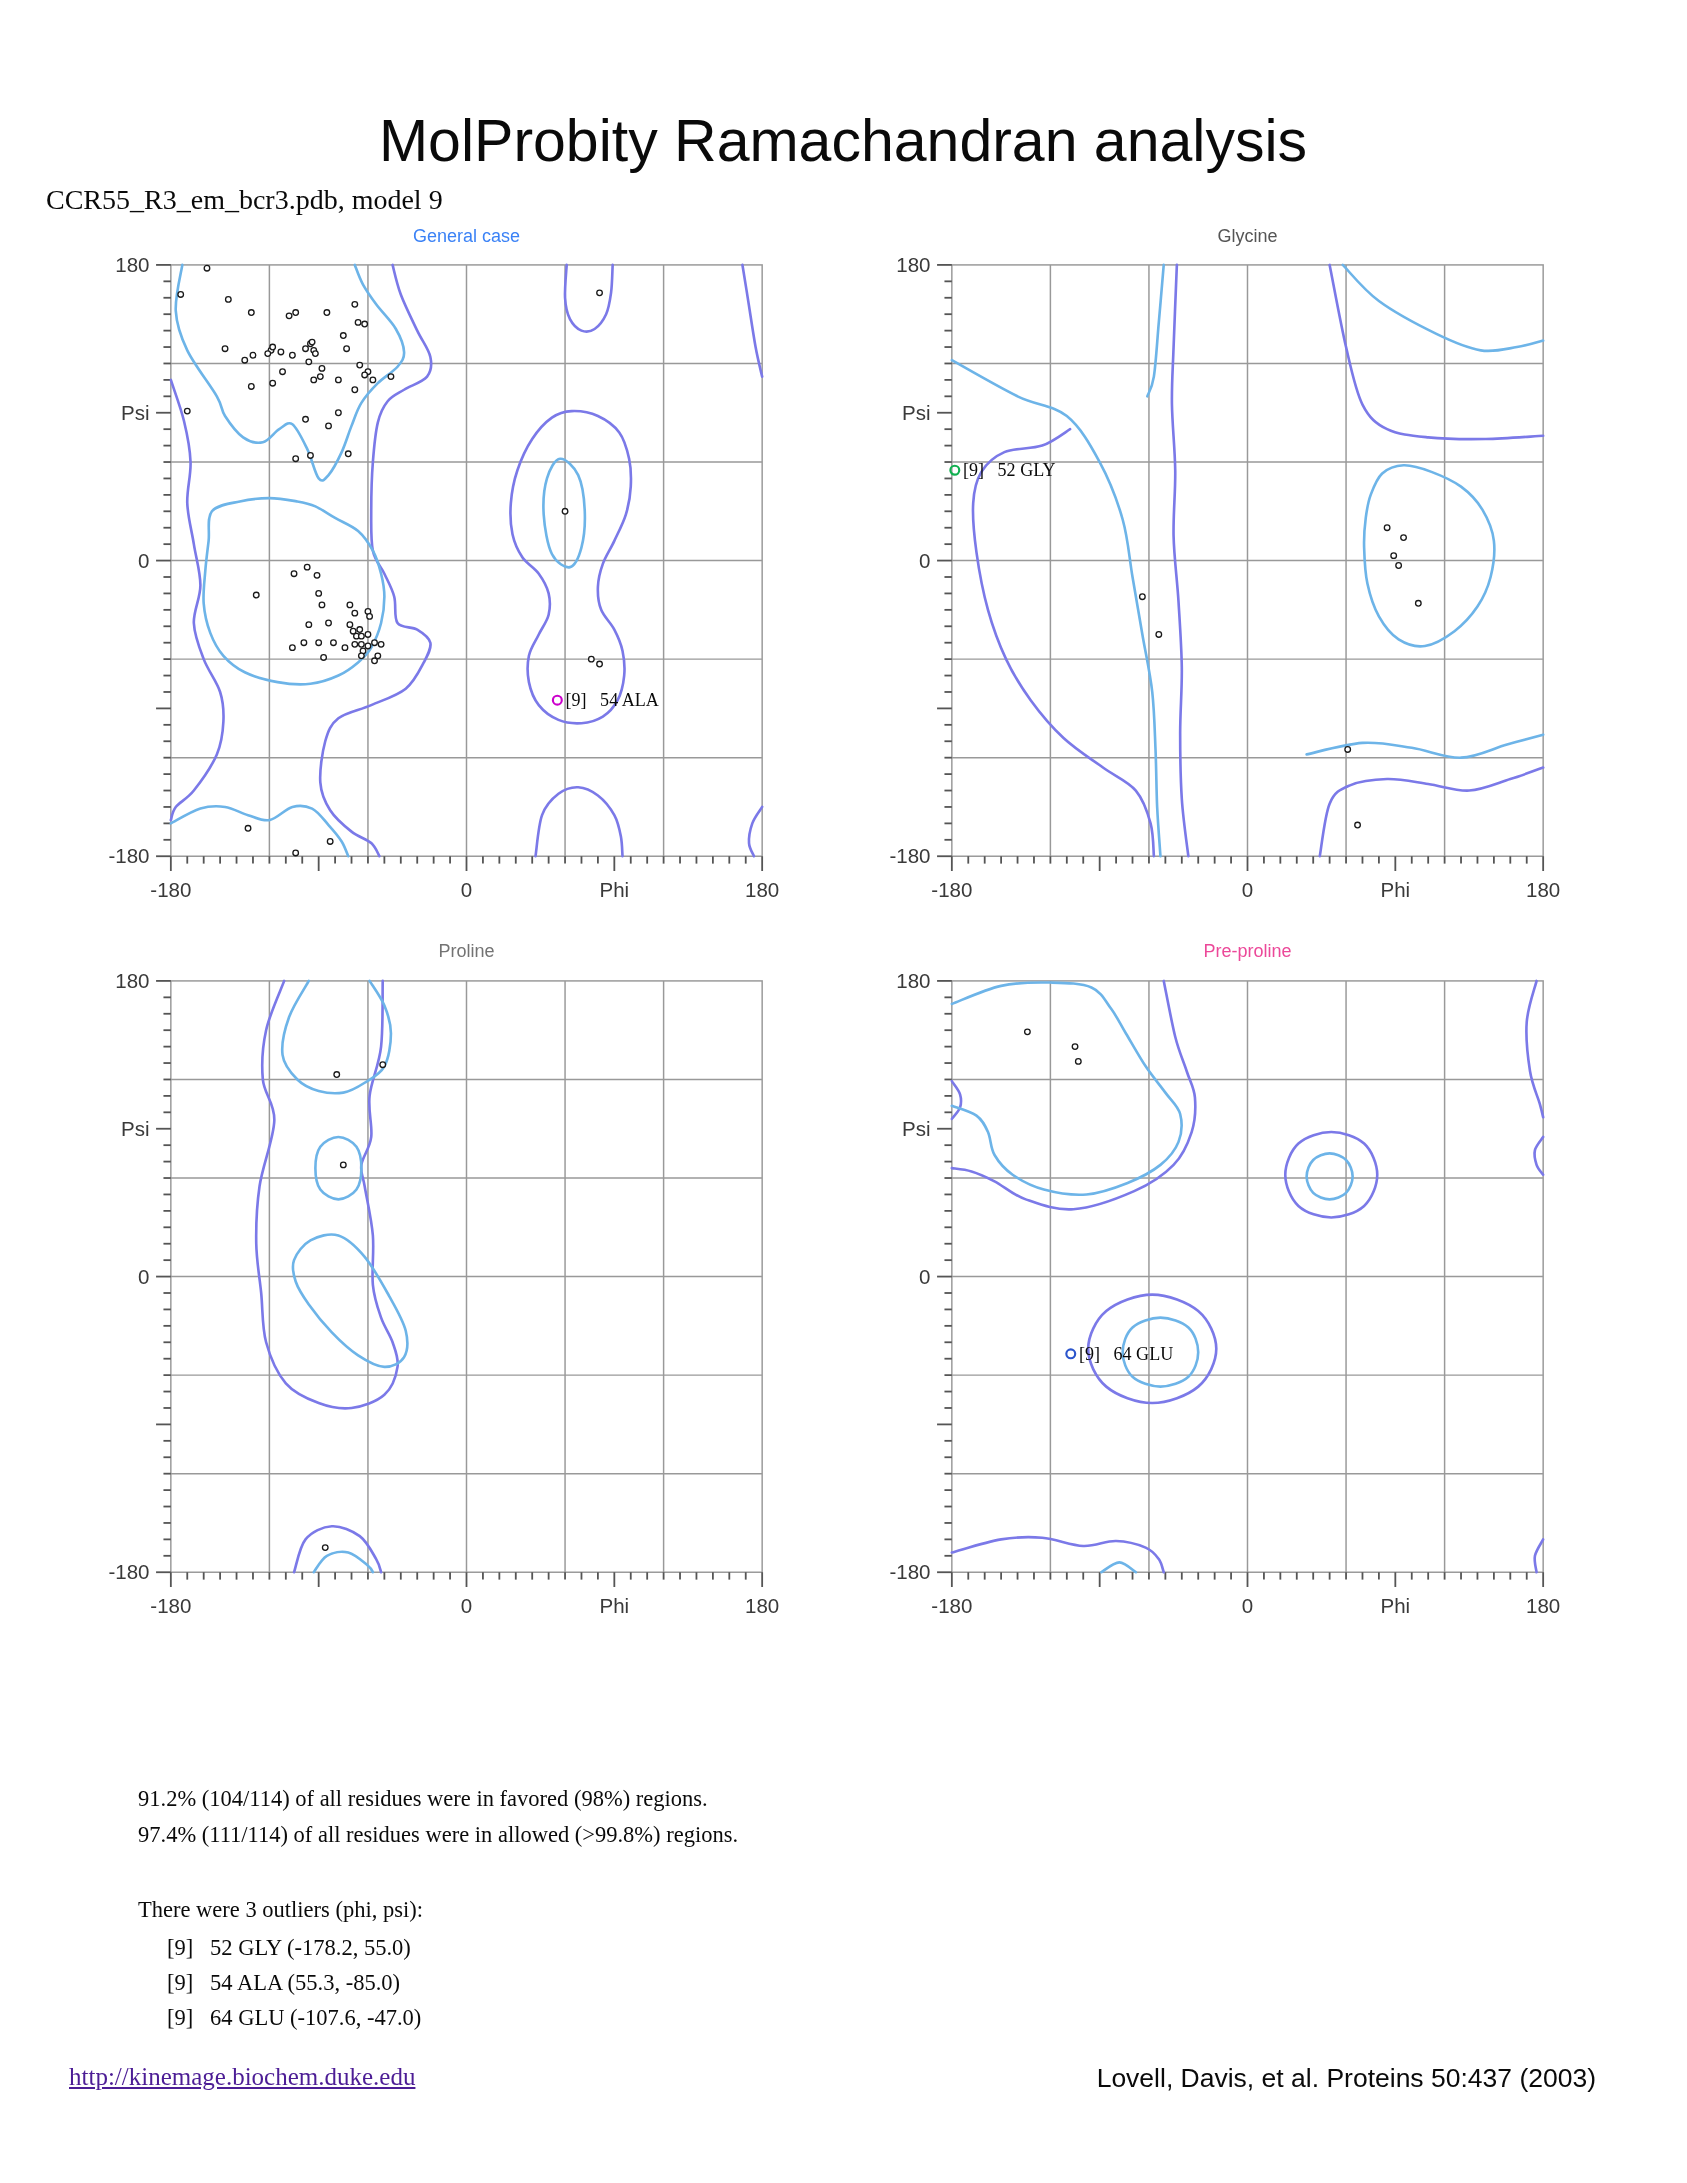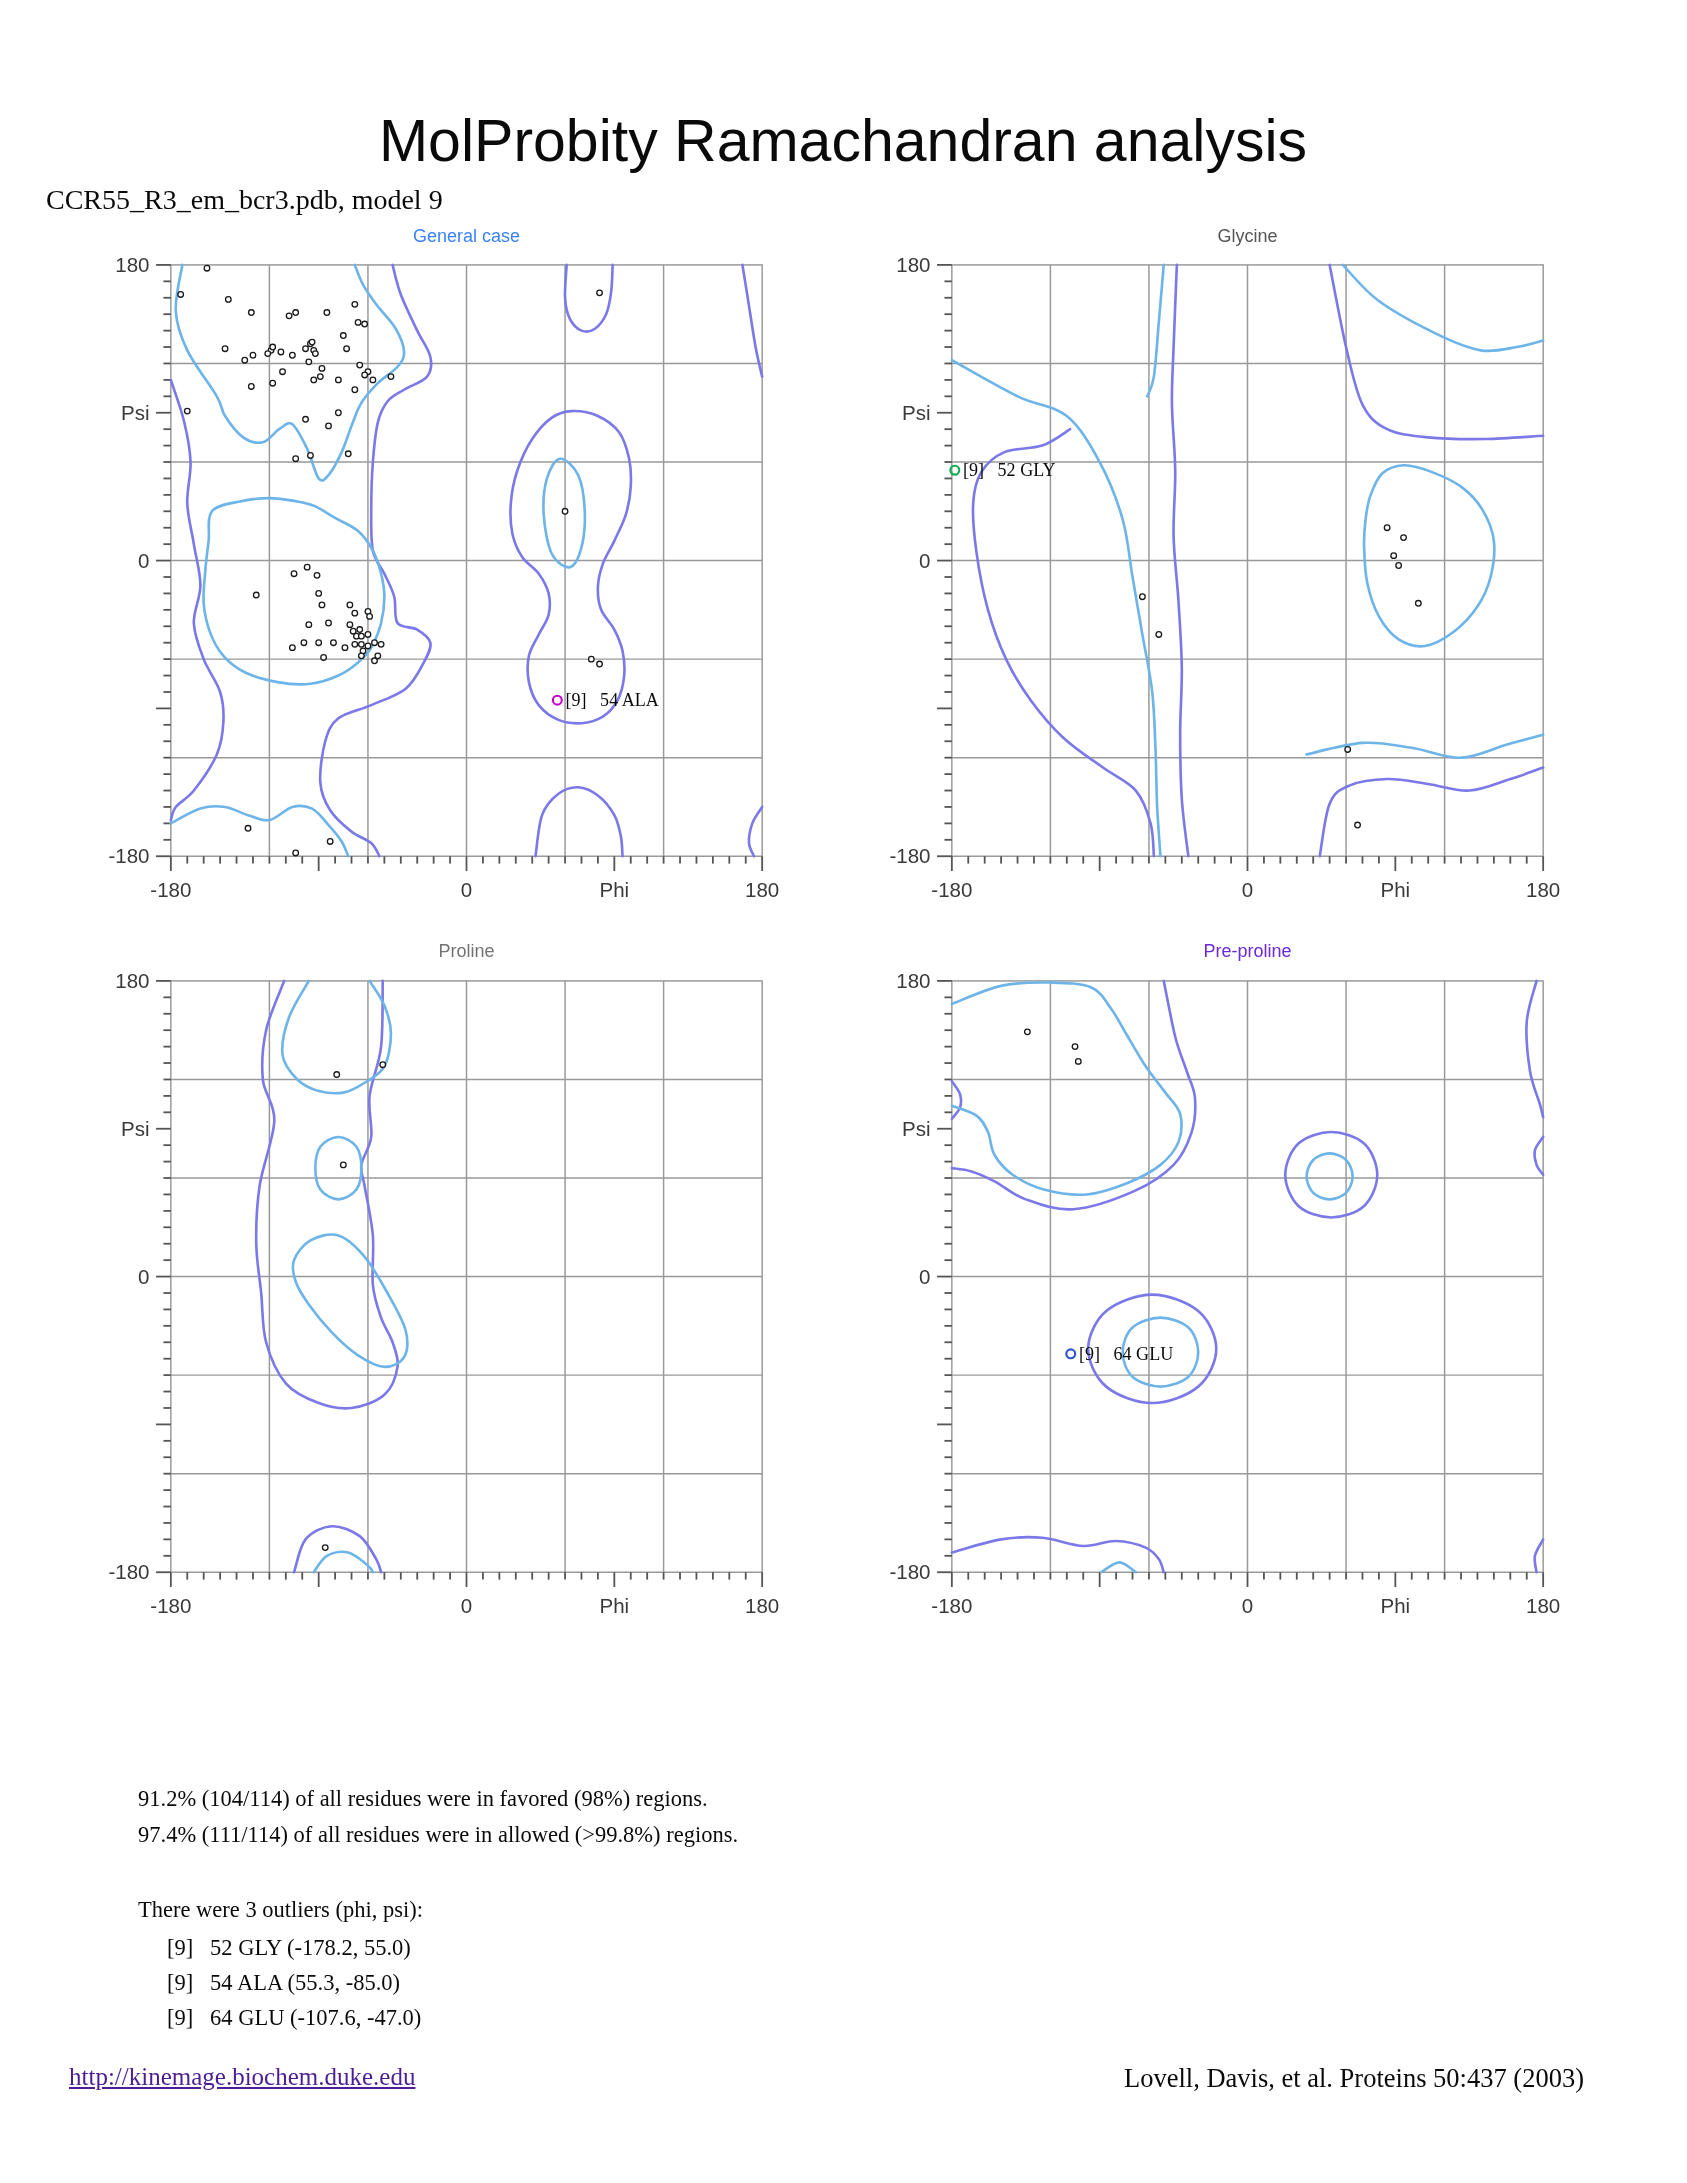--- a/index.html
+++ b/index.html
@@ -10,32 +10,32 @@
   .subtitle{position:absolute;top:184px;left:46px;width:1594px;text-align:left;
     font-family:"Liberation Serif",serif;font-size:28px;color:#0a0a0a;}
   .plot-title{position:absolute;width:591px;text-align:center;font-size:18px;color:#555555;}
   figure.plot{margin:0;padding:0;}
   svg text{font-family:"Liberation Sans",sans-serif;}
   .summary-line{position:absolute;left:138px;font-family:"Liberation Serif",serif;
     font-size:22.5px;color:#0a0a0a;white-space:pre;}
   .outlier-row{position:absolute;left:167px;font-family:"Liberation Serif",serif;
     font-size:22.5px;color:#0a0a0a;white-space:pre;}
   a.kinemage{position:absolute;left:69px;top:2063px;font-size:25px;text-decoration:underline;}
-  .citation{position:absolute;top:2063px;right:103px;font-size:26.5px;color:#0a0a0a;font-family:Liberation Serif, serif;}
+  .citation{position:absolute;top:2063px;right:91px;font-size:26.5px;color:#0a0a0a;}
 </style>
 </head>
 <body>
 
 <h1 class="page-title">MolProbity Ramachandran analysis</h1>
 <div class="subtitle">CCR55_R3_em_bcr3.pdb, model 9</div>
 
 <div class="plot-title" style="left: 171px; top: 226px; color: #3b82f6;">General case</div>
 <div class="plot-title" style="left: 952px; top: 226px; color: rgb(85, 85, 85);">Glycine</div>
 <div class="plot-title" style="left: 171px; top: 941px; color: #737373;">Proline</div>
-<div class="plot-title" style="left: 952px; top: 941px; color: #6d28d9;">Pre-proline</div>
+<div class="plot-title" style="left: 952px; top: 941px; color: #ec4899;">Pre-proline</div>
 
 <figure class="plot abs" id="plot-0" style="left: 92px; top: 245px;"><svg viewBox="-48 -12 456 404" width="749" height="664">
       <g stroke="#999999" stroke-width="0.9" fill="none">
         <line x1="60" y1="0" x2="60" y2="360"></line>
         <line x1="0" y1="60" x2="360" y2="60"></line>
         <line x1="120" y1="0" x2="120" y2="360"></line>
         <line x1="0" y1="120" x2="360" y2="120"></line>
         <line x1="180" y1="0" x2="180" y2="360"></line>
         <line x1="0" y1="180" x2="360" y2="180"></line>
         <line x1="240" y1="0" x2="240" y2="360"></line>

